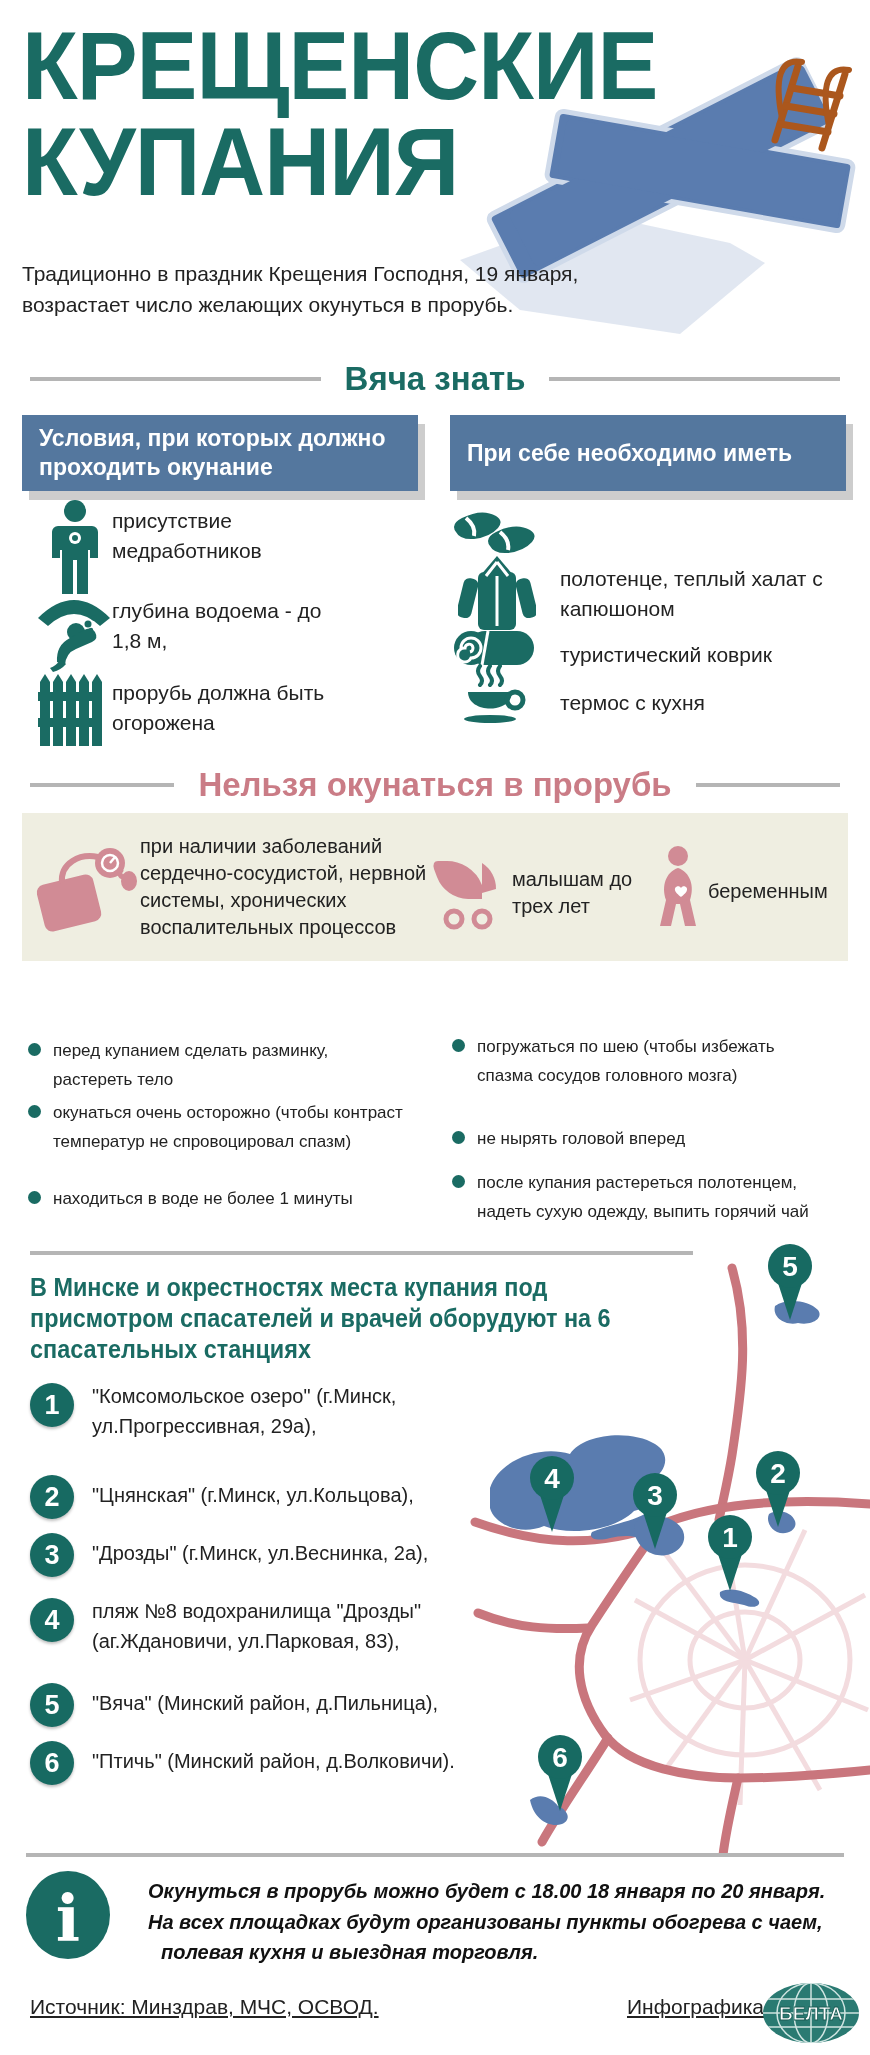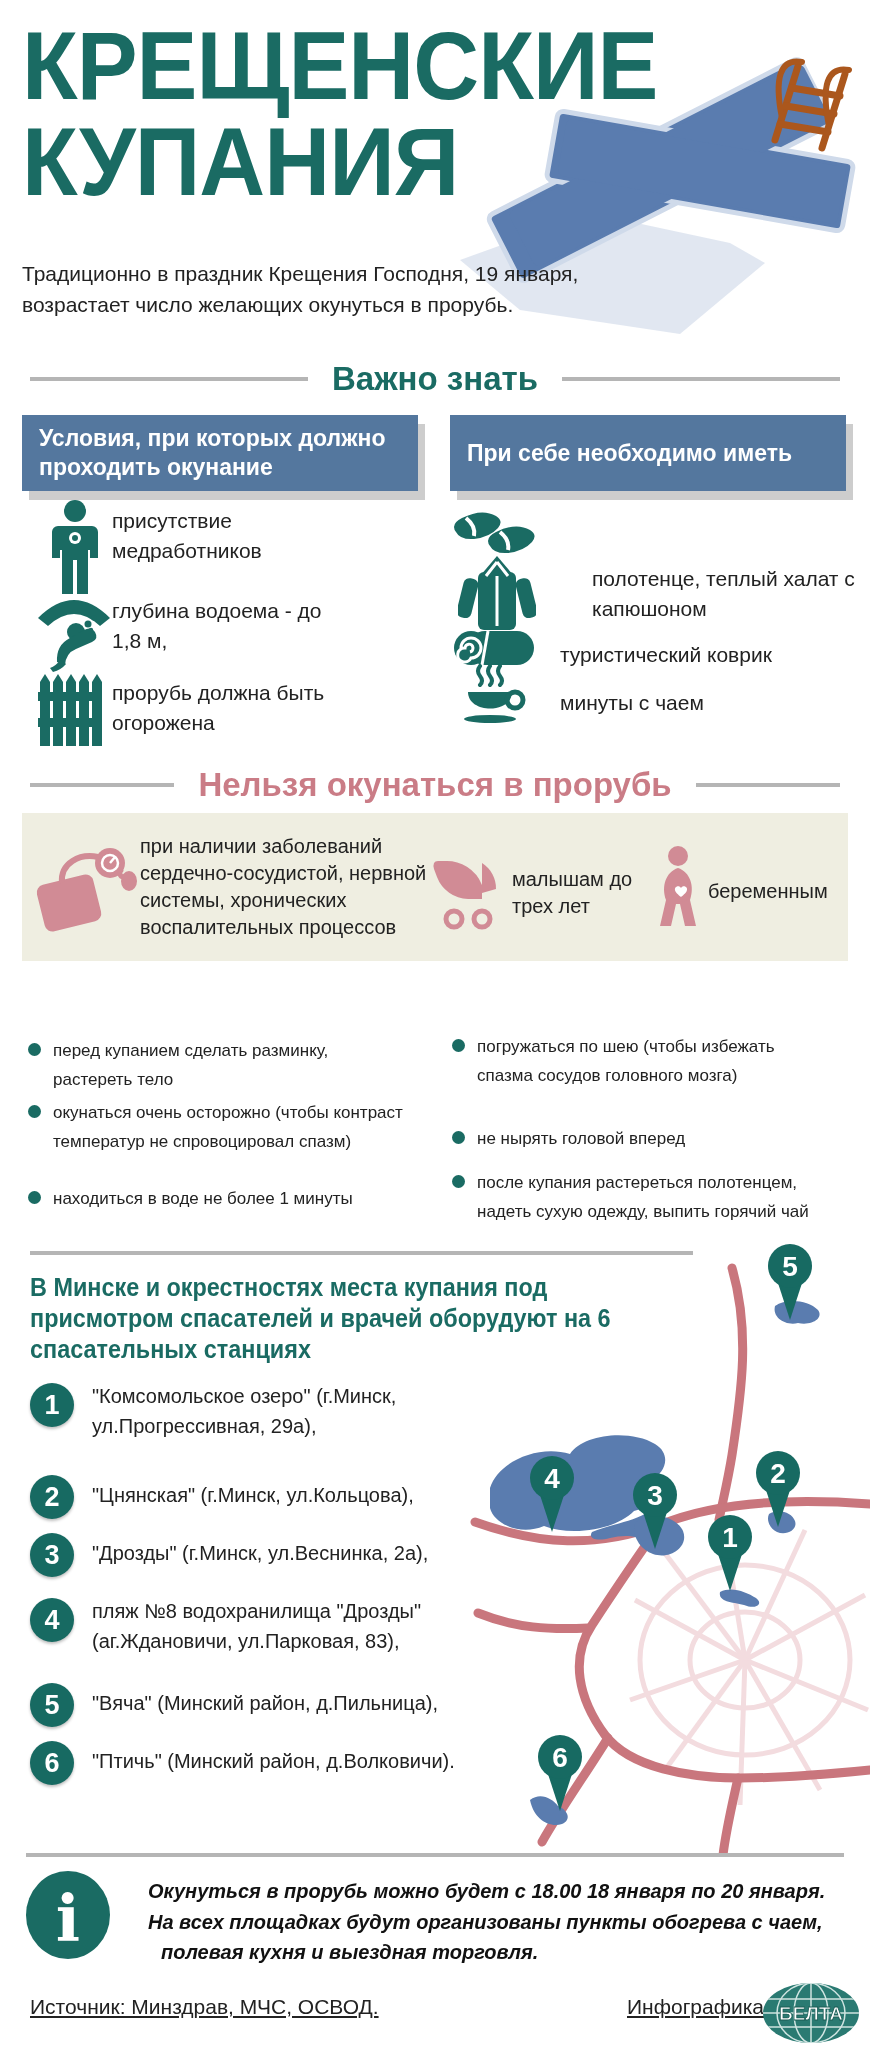--- a/index.html
+++ b/index.html
@@ -71,21 +71,21 @@
     </g>
   </svg>
 
   <div class="abs title-line" style="left:22px;top:18px;">КРЕЩЕНСКИЕ</div>
   <div class="abs title-line" style="left:22px;top:114px;">КУПАНИЯ</div>
 
   <div class="abs intro" style="left:22px;top:258px;width:585px;">Традиционно в праздник Крещения Господня, 19 января, возрастает число желающих окунуться в прорубь.</div>
 
   <div class="abs heading-row" style="left:30px;top:360px;width:810px;">
     <div class="rule"></div>
-    <div class="htext teal">Важно знать</div>
+    <div class="htext teal">Вяча знать</div>
     <div class="rule"></div>
   </div>
 
   <div class="abs hdr-box" style="left:22px;top:415px;width:396px;height:76px;">
     <div class="inner">Условия, при которых должно проходить окунание</div>
   </div>
   <div class="abs hdr-box" style="left:450px;top:415px;width:396px;height:76px;">
     <div class="inner">При себе необходимо иметь</div>
   </div>
 
@@ -130,41 +130,41 @@
 
   <svg class="abs" style="left:458px;top:556px;" width="78" height="74" viewBox="0 0 78 74">
     <g fill="#1a6b63">
       <path d="M39,0 L22,20 H56 Z"></path>
       <rect x="20" y="16" width="38" height="58" rx="6"></rect>
       <rect x="2" y="22" width="15" height="40" rx="6" transform="rotate(14 9 42)"></rect>
       <rect x="61" y="22" width="15" height="40" rx="6" transform="rotate(-14 69 42)"></rect>
     </g>
     <path d="M39,6 L28,20 M39,6 L50,20 M39,20 V70" stroke="#fff" stroke-width="3" fill="none"></path>
   </svg>
-  <div class="abs item-label" style="left:560px;top:564px;width:265px;margin-left:32px;">полотенце, теплый халат с капюшоном</div>
+  <div class="abs item-label" style="left:560px;top:564px;width:265px;">полотенце, теплый халат с капюшоном</div>
 
   <svg class="abs" style="left:452px;top:628px;" width="84" height="42" viewBox="0 0 84 42">
     <rect x="16" y="3" width="66" height="34" rx="17" fill="#1a6b63"></rect>
     <circle cx="19" cy="20" r="17" fill="#1a6b63"></circle>
     <path d="M19,20 m-10,0 a10,10 0 1 1 10,10 a7,7 0 1 1 -6,-10 a4,4 0 1 1 5,4" stroke="#fff" stroke-width="3" fill="none"></path>
     <path d="M36,3 L30,37" stroke="#fff" stroke-width="3"></path>
   </svg>
   <div class="abs item-label" style="left:560px;top:640px;width:290px;">туристический коврик</div>
 
   <svg class="abs" style="left:462px;top:664px;" width="70" height="62" viewBox="0 0 70 62">
     <g stroke="#1a6b63" stroke-width="4" fill="none" stroke-linecap="round">
       <path d="M18,2 q-4,5 0,10 q4,5 0,9"></path>
       <path d="M28,2 q-4,5 0,10 q4,5 0,9"></path>
       <path d="M38,2 q-4,5 0,10 q4,5 0,9"></path>
     </g>
     <path d="M6,28 H50 C50,50 6,50 6,28 Z" fill="#1a6b63"></path>
     <circle cx="53" cy="36" r="8" stroke="#1a6b63" stroke-width="5" fill="none"></circle>
     <ellipse cx="28" cy="55" rx="26" ry="4" fill="#1a6b63"></ellipse>
   </svg>
-  <div class="abs item-label" style="left:560px;top:688px;width:290px;">минуты с чаем</div>
+  <div class="abs item-label" style="left:560px;top:688px;width:290px;">термос с кухня</div>
 
   <div class="abs heading-row" style="left:30px;top:766px;width:810px;">
     <div class="rule"></div>
     <div class="htext pink">Нельзя окунаться в прорубь</div>
     <div class="rule"></div>
   </div>
 
   <div class="abs beige-box" style="left:22px;top:813px;width:826px;height:148px;"></div>
 
   <svg class="abs" style="left:32px;top:843px;" width="112" height="96" viewBox="0 0 112 96">

